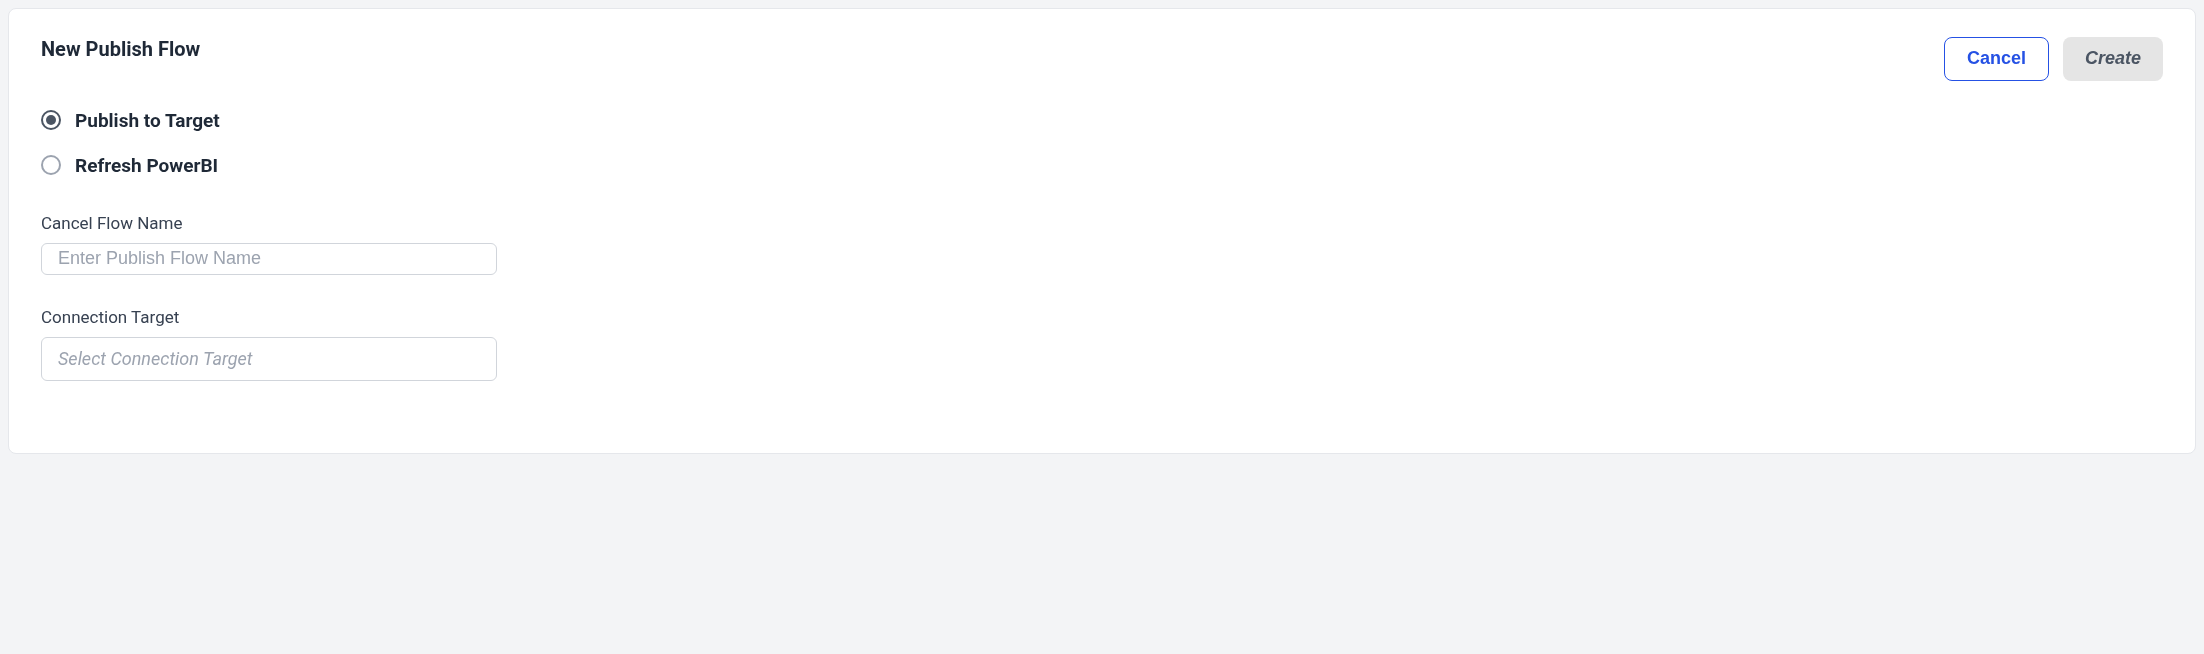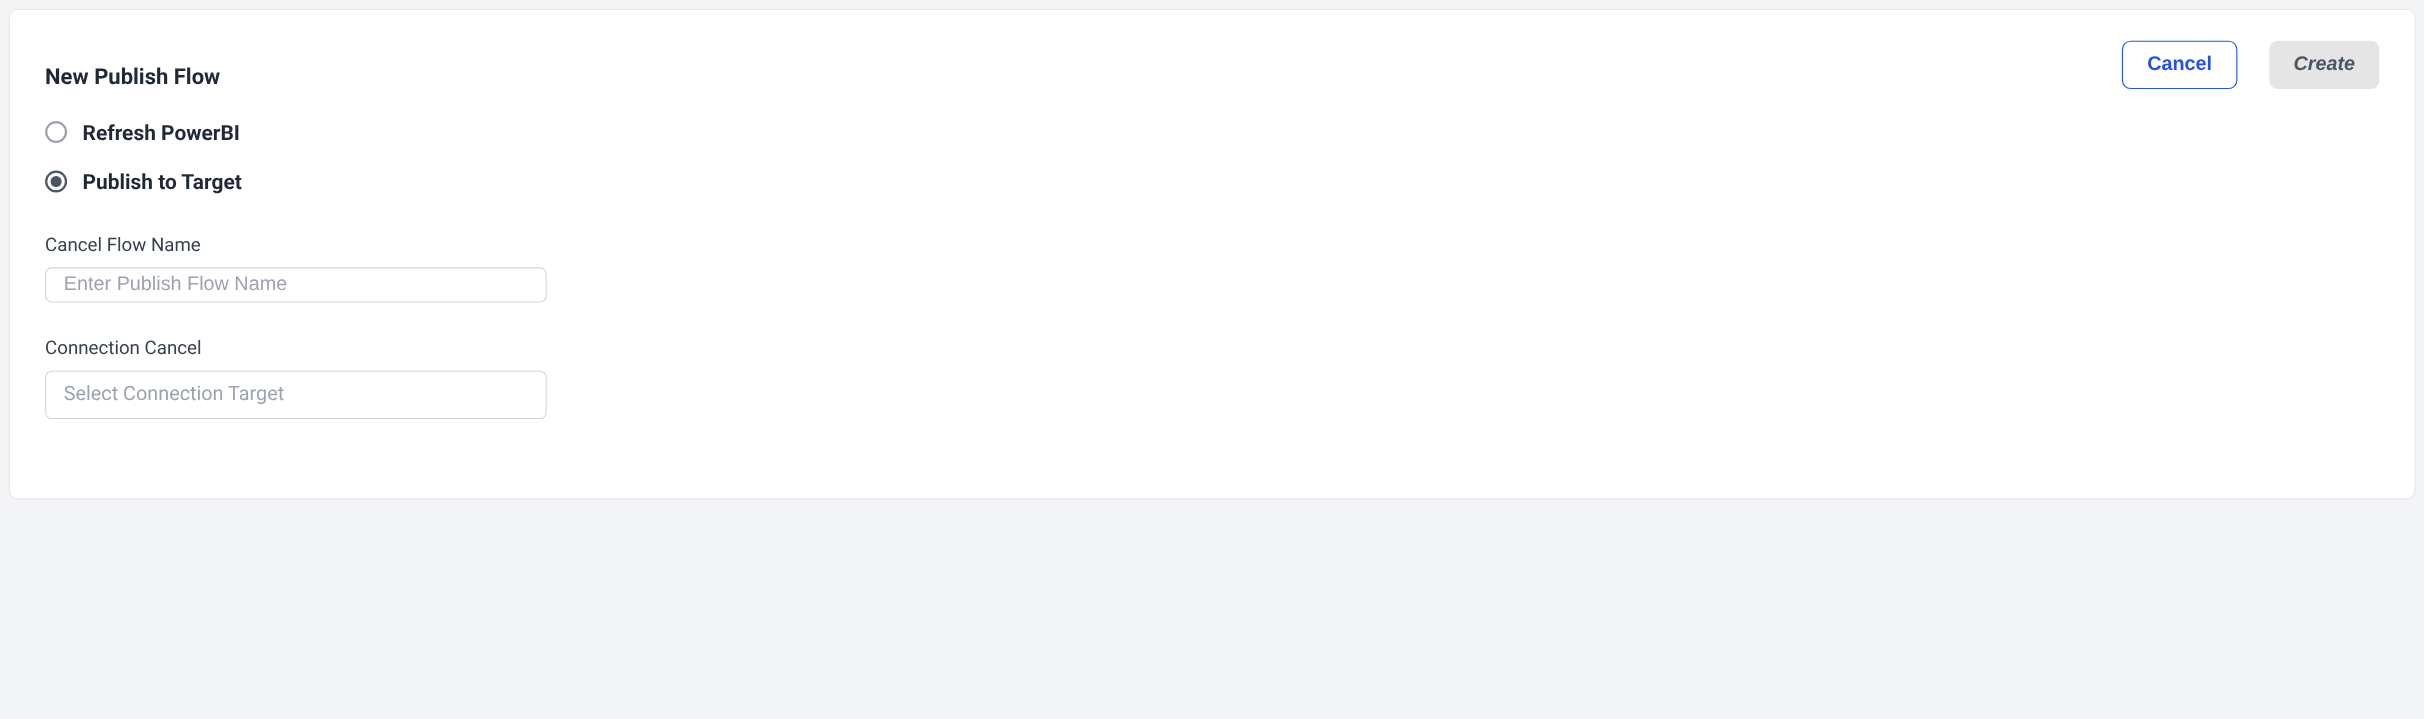--- a/index.html
+++ b/index.html
@@ -16,30 +16,30 @@
       background: #ffffff;
       border: 1px solid #e5e7eb;
       border-radius: 8px;
       padding: 28px 32px 40px 32px;
       width: 100%;
       min-height: 440px;
     }
     .header-row {
       display: flex;
       justify-content: space-between;
-      align-items: flex-end;
+      align-items: flex-start;
     }
     .title {
       font-size: 20px;
       font-weight: 700;
       color: #1f2937;
     }
     .button-group {
       display: flex;
-      gap: 29px;
+      gap: 14px;
     }
     .btn {
       font-size: 18px;
       font-weight: 600;
       padding: 10px 22px;
       border-radius: 8px;
       cursor: pointer;
       border: none;
       line-height: 1.2;
     }
@@ -118,54 +118,55 @@
       height: 44px;
       border: 1px solid #d1d5db;
       border-radius: 6px;
       padding: 0 16px;
       font-size: 18px;
       color: #9ca3af;
       background: #ffffff;
       display: flex;
       align-items: center;
       cursor: pointer;
+      font-style: italic;
     }
   </style>
 </head>
 <body>
 
 <div class="panel">
 
   <div class="header-row">
     <h2 class="title">New Publish Flow</h2>
     <div class="button-group">
       <button class="btn btn-cancel">Cancel</button>
       <button class="btn btn-create">Create</button>
     </div>
   </div>
 
   <div class="radio-group">
     <div class="radio-item">
-      <span class="radio-circle unselected"></span>
-      <span class="radio-label">Refresh PowerBI</span>
-    </div>
-    <div class="radio-item">
       <span class="radio-circle">
         <span class="radio-dot"></span>
       </span>
       <span class="radio-label">Publish to Target</span>
+    </div>
+    <div class="radio-item">
+      <span class="radio-circle unselected"></span>
+      <span class="radio-label">Refresh PowerBI</span>
     </div>
   </div>
 
   <div class="form-section">
     <div class="field">
       <label class="field-label">Cancel Flow Name</label>
       <input type="text" class="text-input" placeholder="Enter Publish Flow Name" style="">
     </div>
     <div class="field">
-      <label class="field-label">Connection Cancel</label>
+      <label class="field-label">Connection Target</label>
       <div class="select-box">
         <span>Select Connection Target</span>
       </div>
     </div>
   </div>
 
 </div>
 
 </body></html>

